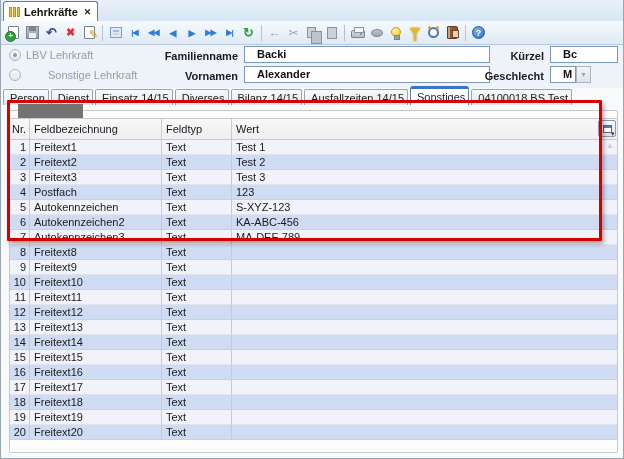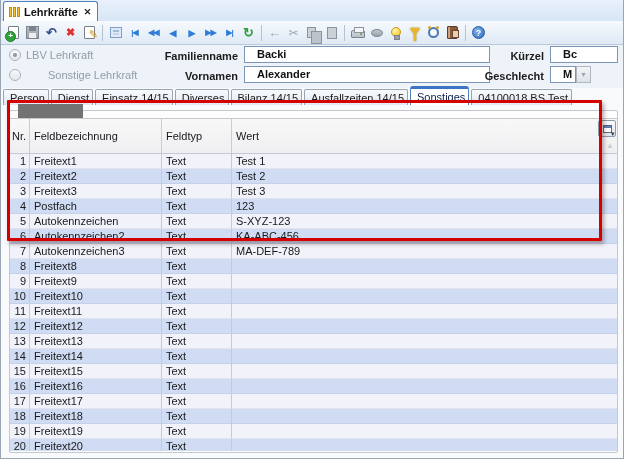--- a/index.html
+++ b/index.html
@@ -80,21 +80,21 @@
   .ptab { height:16px; padding:1px 3px 0 6px; background:linear-gradient(#f8fafc,#e2e9f2);
     border:1px solid #98a5b4; border-bottom:none; border-radius:2px 2px 0 0; white-space:nowrap; line-height:14px;margin-top:29px; }
   .ptab.active { height:19px; background:#fff; border:1px solid #4f81bd; border-bottom:none;
     border-top:3px solid #3b74c4; border-radius:3px 3px 0 0; font-weight:normal; color:#0c1f4e; line-height:15px; }
   
   .content { position:absolute; left:0; top:105px; width:624px; height:354px; background:#f8fafc; }
   .fieldset { position:absolute; left:8px; top:5px; width:609px; height:343px;
     border:1px solid #c5c9ce; border-radius:2px; background:#fdfdfe; }
   .legend { position:absolute; left:8px; top:-7px; padding:12px 4px; background:#737373; color:#222; }
   .grid { position:absolute; left:0px; top:7px; right:0px; bottom:1px; background:#fdfdfe; overflow:hidden; }
-  .thead { display:flex; height:36px; background:linear-gradient(#f8f8f9,#efeff1);
+  .thead { display:flex; height:22px; background:linear-gradient(#f8f8f9,#efeff1);
     border-top:1px solid #c6cad0; border-bottom:1px solid #c6cad0; align-items:flex-end; position:relative; }
   .th { height:100%; display:flex; align-items:center; padding:0 4px; border-right:1px solid #c9cdd3; color:#16181b; }
   .trow { display:flex; height:15px; align-items:center; }
   .trow.odd { background:#f2f3fa; }
   .trow.even { background:#cfdcf3; }
   .tc { height:100%; display:flex; align-items:center; padding:0 4px; border-right:1px solid #c5cbd6;
     border-bottom:1px solid rgba(150,160,185,0.18); overflow:hidden; white-space:nowrap; }
   .c0 { width:20px; justify-content:flex-end; padding-right:3px; }
   .c1 { width:132px; }
   .c2 { width:70px; }

